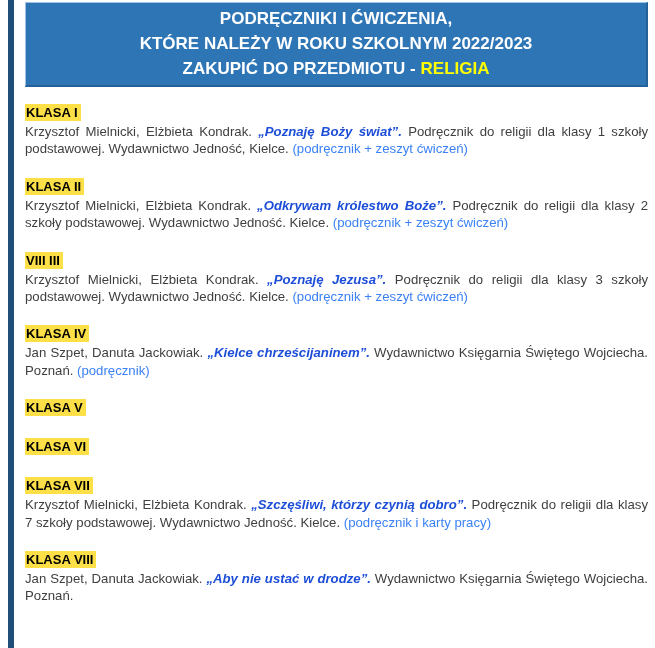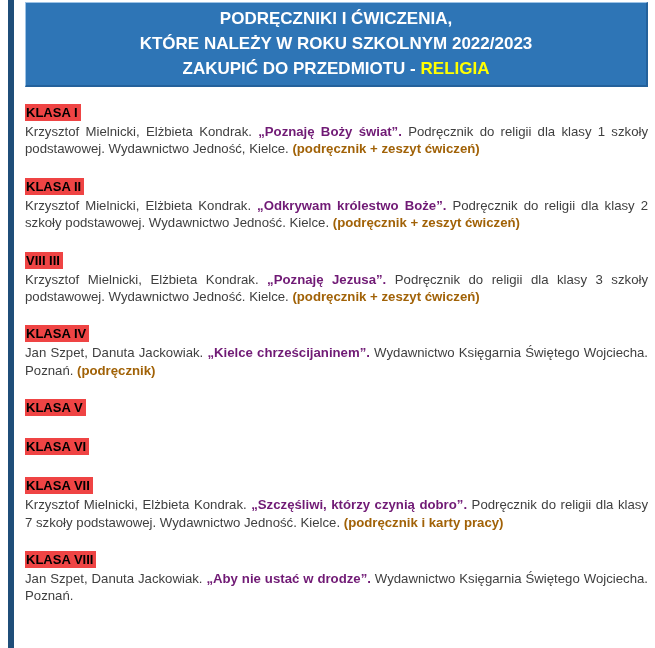--- a/index.html
+++ b/index.html
@@ -42,41 +42,42 @@
     padding: 3px 4px 4px 4px;
   }
   .header-banner .religia-link {
     color: #FFFF00;
     cursor: pointer;
   }
   .sections { margin-top: 16px; }
   .section { margin-bottom: 19px; }
   .class-label {
     display: inline-block;
-    background: #ef4444;
+    background: #fde047;
     color: #000000;
     font-weight: bold;
     font-size: 13px;
     line-height: 15px;
     padding: 1px 3px 1px 1px;
     margin-bottom: 2px;
   }
   .entry {
     font-size: 13.2px;
     line-height: 17.4px;
     color: #3F3F3F;
     text-align: justify;
   }
   .entry .book-title {
     font-weight: bold;
-    color: #701a75;
+    font-style: italic;
+    color: #1d4ed8;
   }
   .entry .materials {
-    font-weight: bold;
-    color: #a16207;
+    font-weight: normal;
+    color: #3b82f6;
   }
 </style>
 </head>
 <body>
 
 <div class="page">
   <div class="accent-bar"></div>
   <div class="content">
 
     <div class="header-banner">

